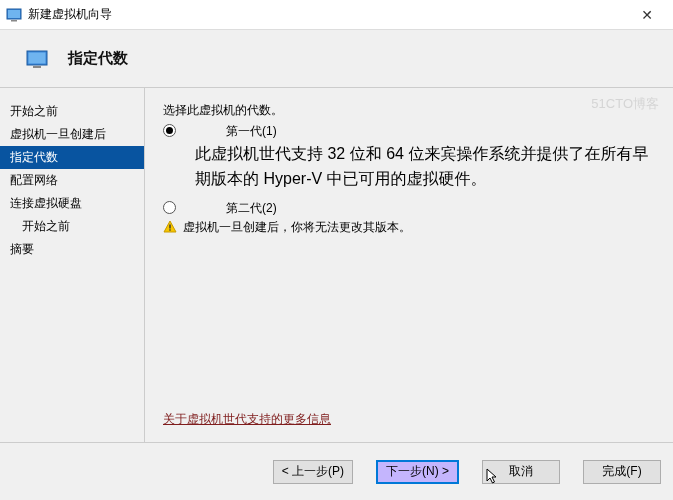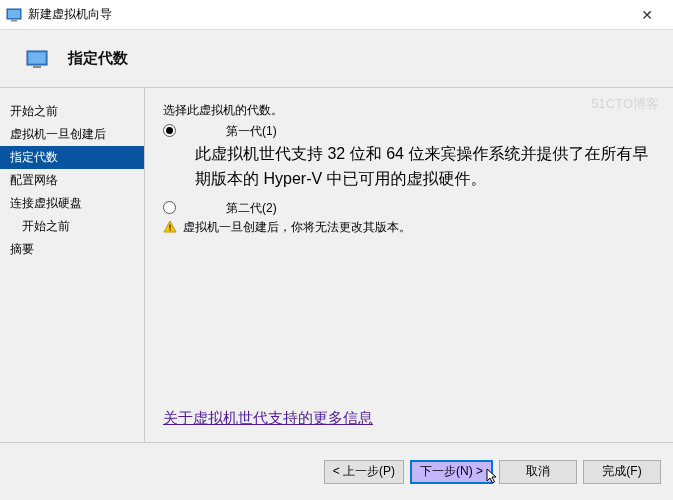--- a/index.html
+++ b/index.html
@@ -18,22 +18,22 @@
   .nav-item.sub { padding-left: 22px; }
   .content { flex: 1; padding: 14px 16px 10px 18px; font-size: 12px; color: #000; position: relative; }
   .instr { }
   .radio-row { display: flex; align-items: flex-start; margin-top: 4px; margin-bottom: 2px; gap: 44px; }
   .radio { width: 13px; height: 13px; border: 1px solid #555; border-radius: 50%; margin-right: 6px; margin-top: 1px; position: relative; background: #fff; flex-shrink: 0; }
   .radio.checked::after { content: ""; position: absolute; width: 7px; height: 7px; background: #000; border-radius: 50%; top: 2px; left: 2px; }
   .radio-label { font-size: 12px; }
   .opt-desc { font-size: 16px; margin-left: 32px; margin-bottom: 8px; line-height: 1.55; }
   .warn-row { display: flex; align-items: flex-start; margin-top: 1px; }
   .warn-icon { width: 14px; height: 14px; margin-right: 6px; margin-top: 1px; flex-shrink: 0; }
-  .link { color: #4c1d95; text-decoration: underline; font-size: 15px; position: absolute; bottom: 14px; left: 18px; cursor: default; }
-  .footer { height: 58px; border-top: 1px solid #ccc; display: flex; align-items: center; justify-content: flex-end; padding-right: 12px; gap: 6px; background: #f0f0f0; }
+  .link { color: #7f1d1d; text-decoration: underline; font-size: 12px; position: absolute; bottom: 14px; left: 18px; cursor: default; }
+  .footer { height: 58px; border-top: 1px solid #ccc; display: flex; align-items: center; justify-content: flex-end; padding-right: 12px; gap: 23px; background: #f0f0f0; }
   .btn { min-width: 78px; height: 24px; font-size: 12px; background: #e1e1e1; border: 1px solid #adadad; cursor: default; display: flex; align-items: center; justify-content: center; padding: 0 8px; }
   .btn.focus { border: 2px solid #0078d7; background: #c4b5fd; }
   .cursor { position: absolute; left: 486px; top: 468px; width: 14px; height: 18px; pointer-events: none; z-index: 100; }
   .watermark { position: absolute; top: 52px; right: 14px; font-size: 13px; color: #d5d5d5; pointer-events: none; margin-top: 43px; }
   svg { display: block; }
 </style>
 </head>
 <body>
 
 <div class="titlebar">

